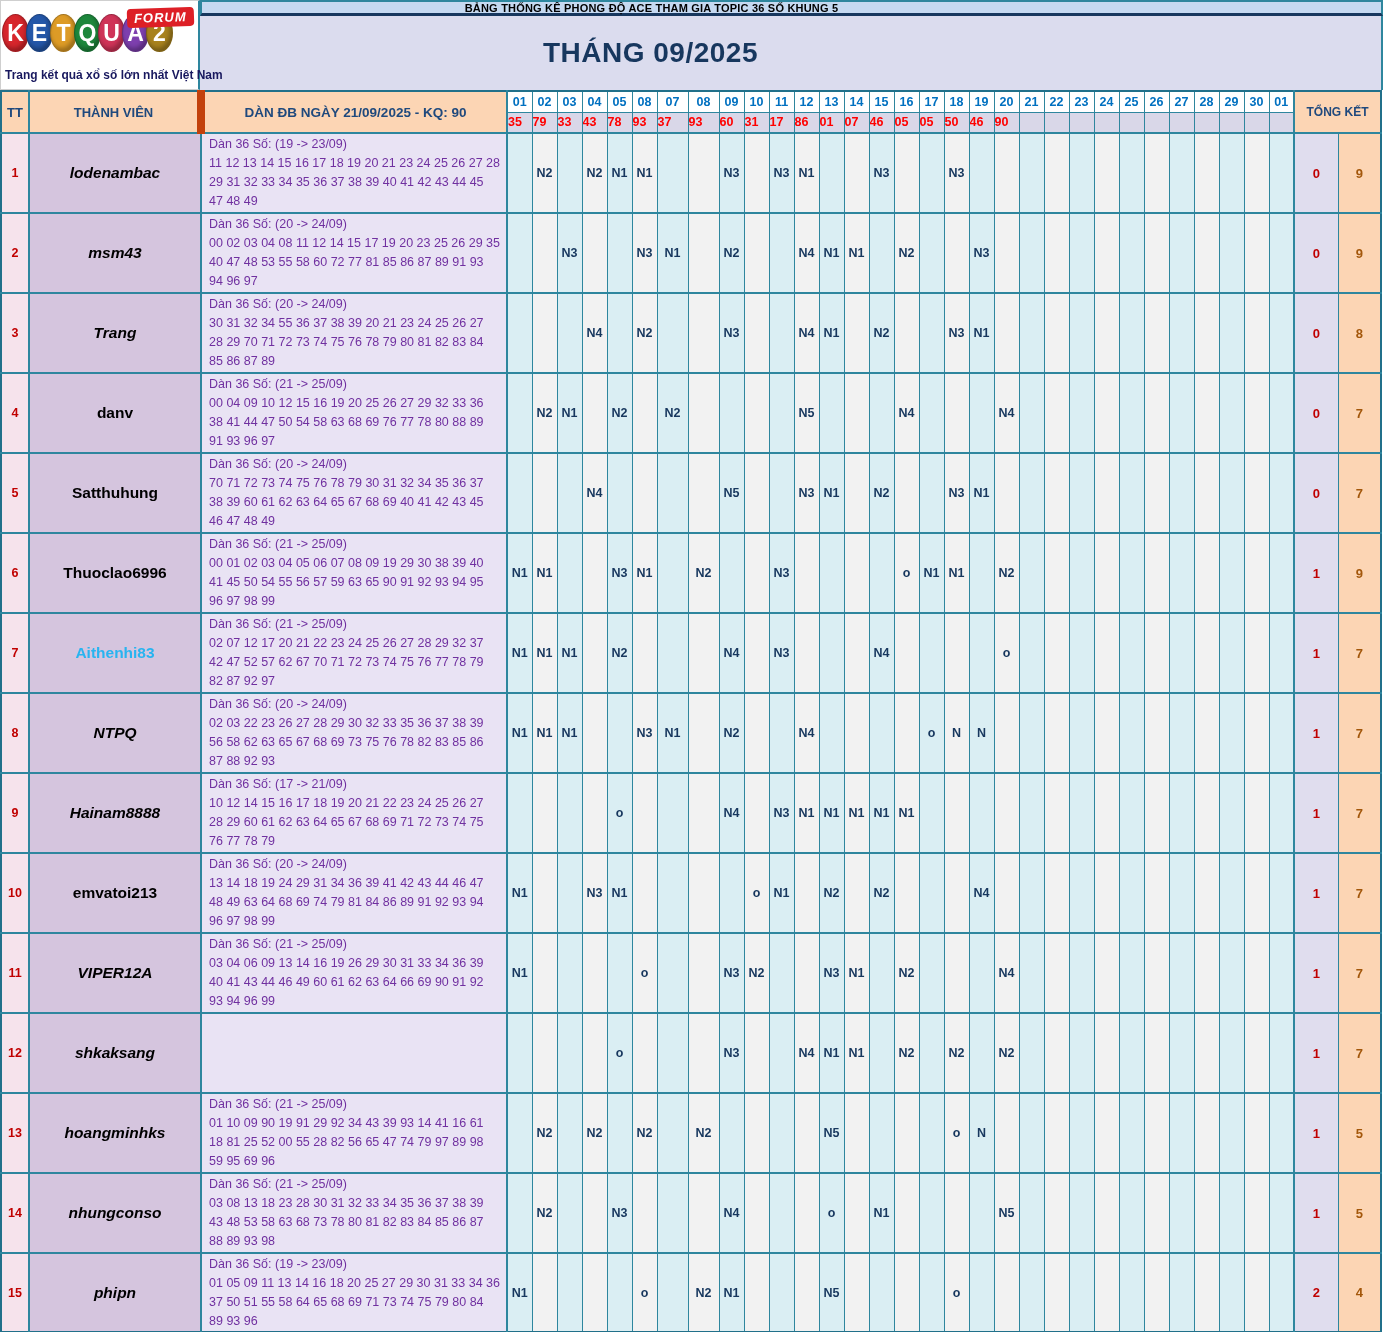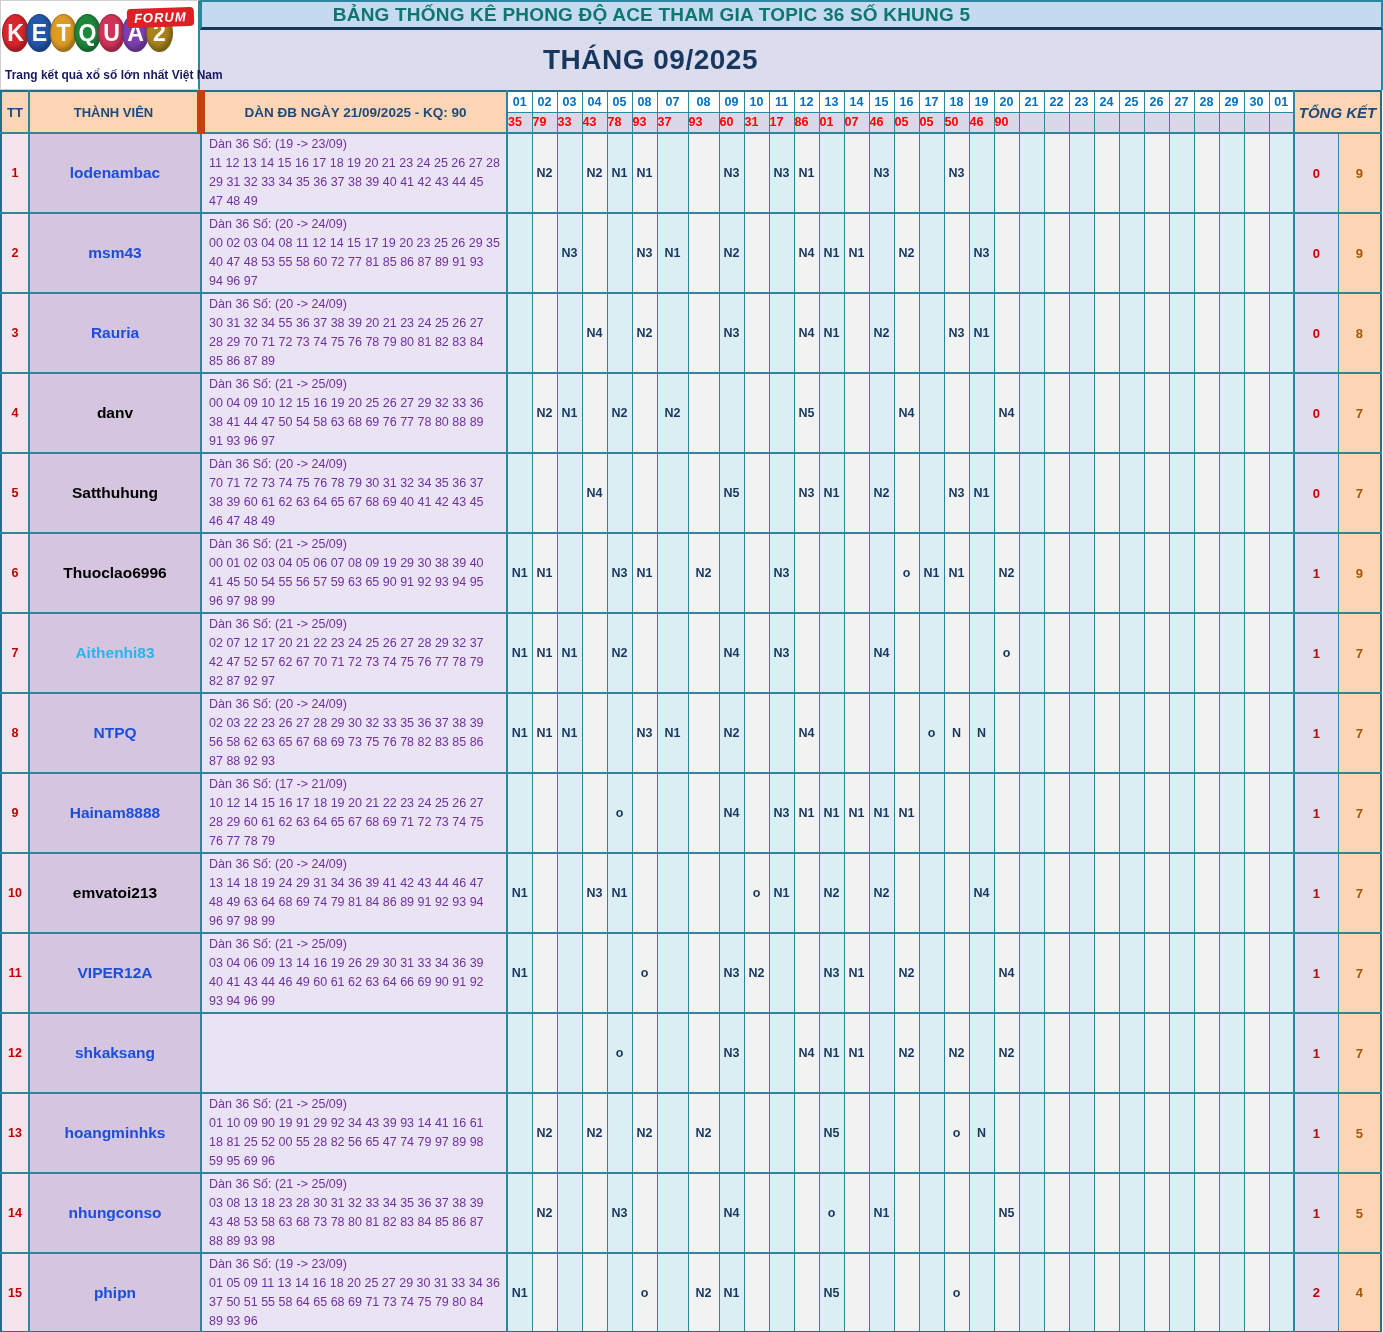--- a/index.html
+++ b/index.html
@@ -11,47 +11,47 @@
   .brand-row{height:56px;display:flex;align-items:center;}
   .balloon{display:inline-block;width:25px;height:36px;border-radius:50%;color:#fff;
            font-weight:bold;font-size:23px;line-height:36px;text-align:center;
            margin-left:-3px;border:1px solid rgba(0,0,0,.25);box-shadow:inset -2px -3px 4px rgba(0,0,0,.3);}
   .forum-badge{position:absolute;top:7px;right:4px;background:#dd1f26;color:#fff;
                font-style:italic;font-weight:bold;font-size:13px;padding:2px 7px;
                border-radius:4px;transform:rotate(-2deg);letter-spacing:1px;}
   .tagline{font-size:13px;font-weight:bold;color:#18185e;white-space:nowrap;
            transform:scaleX(.92);transform-origin:left;margin-top:6px;}
   .banners{flex:1;display:flex;flex-direction:column;}
-  .banner1{height:30px;box-sizing:border-box;background:#c5d9f1;
+  .banner1{height:16px;box-sizing:border-box;background:#c5d9f1;
            border:2px solid #2e869e;border-bottom:3px solid #17375e;
            display:flex;align-items:center;justify-content:center;padding-right:280px;
-           color:#0f766e;font-weight:bold;font-size:19px;letter-spacing:.2px;}
+           color:#000000;font-weight:bold;font-size:11px;letter-spacing:.2px;}
   .banner2{flex:1;background:#dbdcee;border-right:2px solid #2e869e;
            display:flex;align-items:center;justify-content:center;padding-right:280px;
            color:#17375e;font-weight:bold;font-size:28px;letter-spacing:.5px;}
   
   table{border-collapse:collapse;table-layout:fixed;width:1112px;}
   th,td{border:1px solid #2e869e;padding:0;overflow:hidden;box-sizing:border-box;}
   table{border:2px solid #21708a;}
   thead th.dayhead{height:21px;background:#fff;color:#0070c0;font-weight:bold;
                    font-size:12.5px;text-align:center;}
   thead td.dayval{height:21px;background:#d9d7e8;color:#ff0000;font-weight:bold;
                   font-size:12.5px;text-align:left;border-bottom:2px solid #2e869e;}
   th.corner{background:#fcd5b4;color:#1f497d;font-weight:bold;font-size:13px;
             border-bottom:2px solid #2e869e;}
-  th.corner.tk{font-size:15px;border-left:2px solid #2e869e;font-style:italic;}
+  th.corner.tk{font-size:12px;border-left:2px solid #2e869e;}
   th.corner.mem{border-left:2px solid #2e869e;border-right:8px solid #c2410c;}
   th.corner.dan-h{border-right:2px solid #2e869e;font-size:13.5px;}
   tbody tr{height:80px;}
   tbody tr:last-child{height:76px;}
   tbody tr td{border-top:2px solid #2e869e;}
   td.tt{background:#f6e3ec;color:#c00000;font-weight:bold;font-size:12.5px;text-align:center;}
   td.member{background:#d5c5de;font-weight:bold;font-size:15.5px;text-align:center;
             border-left:2px solid #2e869e;border-right:2px solid #2e869e;}
-  .c-brown{color:#1d4ed8;} .c-black{color:#000;margin-top:24px;} .c-cyan{color:#28b4f0;}
+  .c-brown{color:#000000;font-style:italic;} .c-black{color:#000;margin-top:24px;} .c-cyan{color:#28b4f0;}
   td.dan{background:#e9e3f4;color:#7030a0;font-size:12.5px;line-height:19px;
          padding:1px 6px 0 7px;vertical-align:top;border-right:2px solid #2e869e;}
   .dan-label{color:#7030a0;}
   td.mark{font-weight:bold;font-size:12.5px;color:#17375e;text-align:center;}
   td.mark.odd{background:#daeef3;} td.mark.even{background:#f2f2f2;}
   td.first-day{border-left:2px solid #2e869e;}
   td.tk1{background:#e0ddee;color:#c00000;font-weight:bold;font-size:13px;
          text-align:center;border-left:2px solid #2e869e;}
   td.tk2{background:#fcd5b4;color:#a3570b;font-weight:bold;font-size:13px;text-align:center;}
 </style>
@@ -269,21 +269,21 @@
           <td class="mark odd"></td>
           <td class="mark even"></td>
           <td class="mark odd"></td>
           <td class="mark even"></td>
           <td class="mark odd"></td>
           <td class="tk1">0</td>
           <td class="tk2">9</td>
         </tr>
         <tr>
           <td class="tt">3</td>
-          <td class="member"><span class="c-brown">Rauria</span></td>
+          <td class="member"><span class="c-brown">Trang</span></td>
           <td class="dan">
             <div class="dan-label">Dàn 36 Số: (20 -&gt; 24/09)</div>
             <div class="dan-nums">30 31 32 34 55 36 37 38 39 20 21 23 24 25 26 27 28 29 70 71 72 73 74 75 76 78 79 80 81 82 83 84 85 86 87 89</div>
           </td>
           <td class="mark odd first-day"></td>
           <td class="mark even"></td>
           <td class="mark odd"></td>
           <td class="mark even">N4</td>
           <td class="mark odd"></td>
           <td class="mark even">N2</td>

